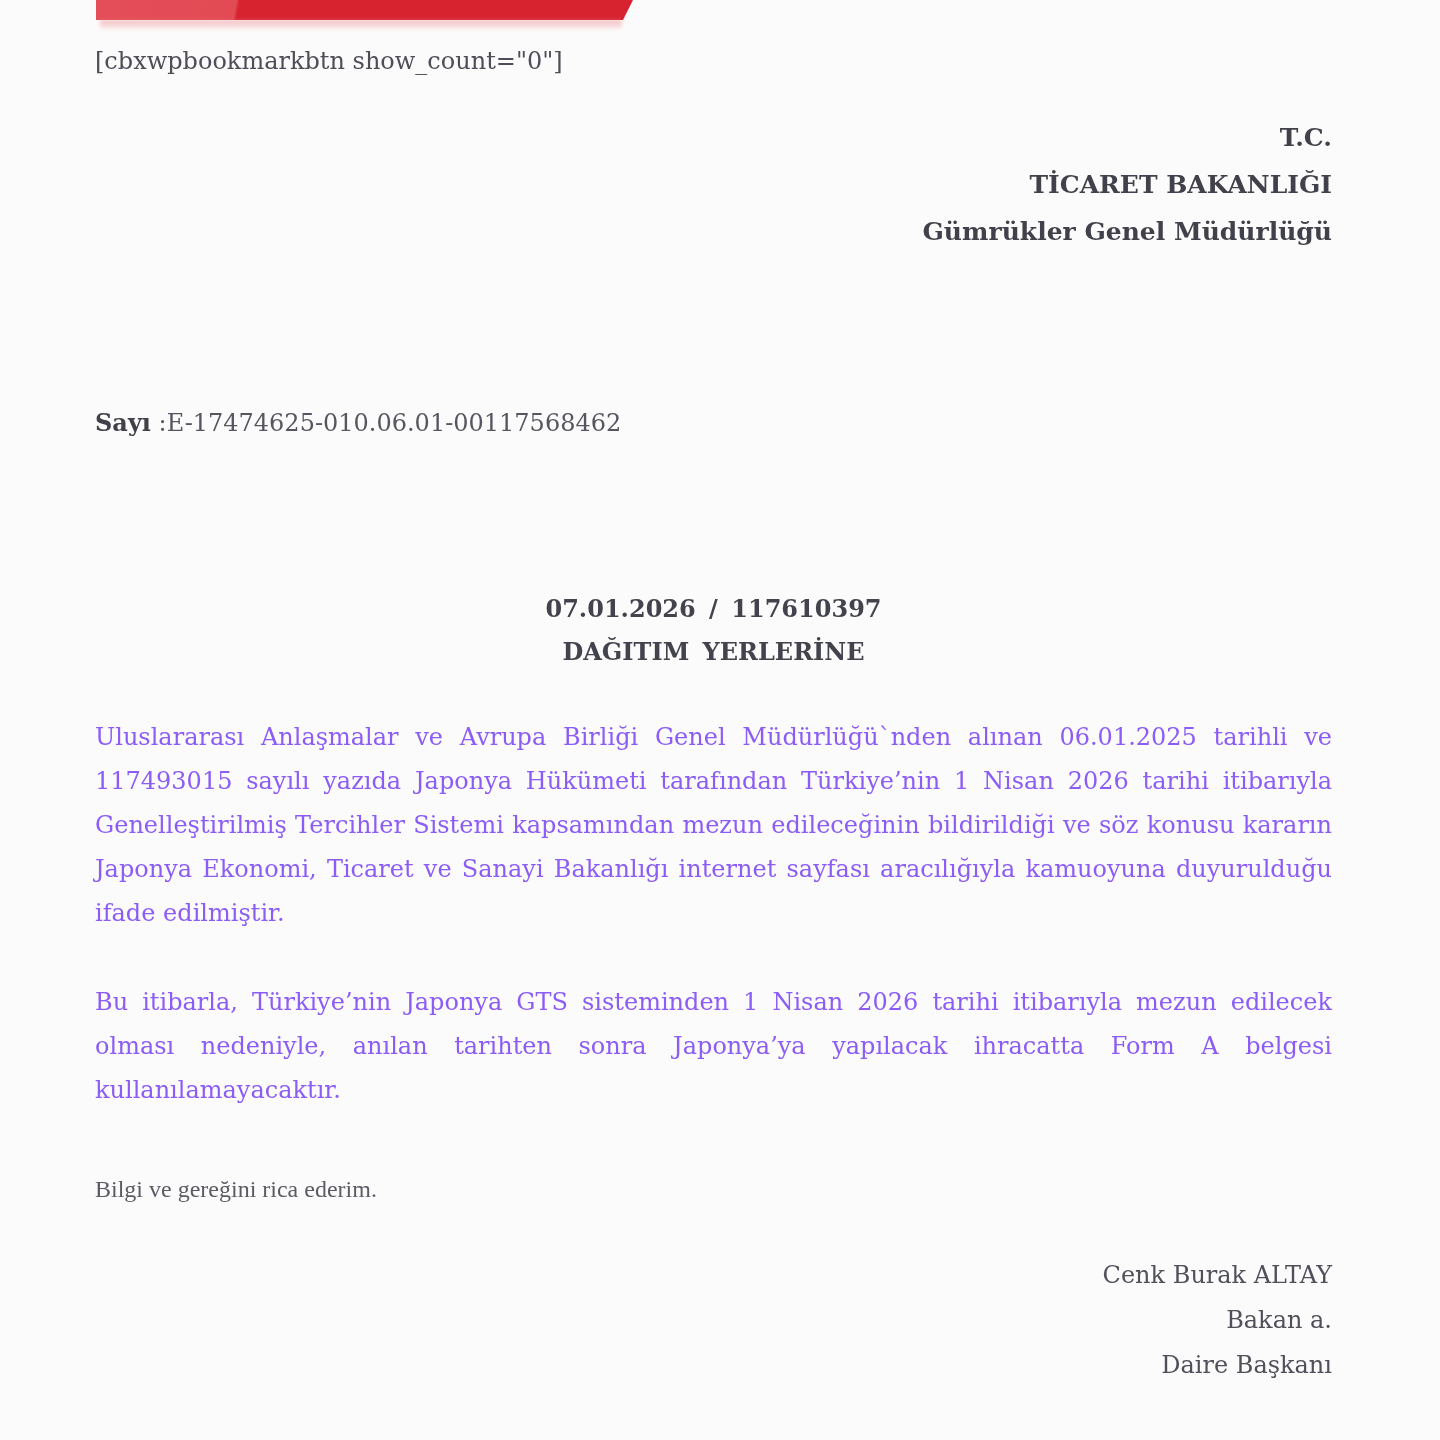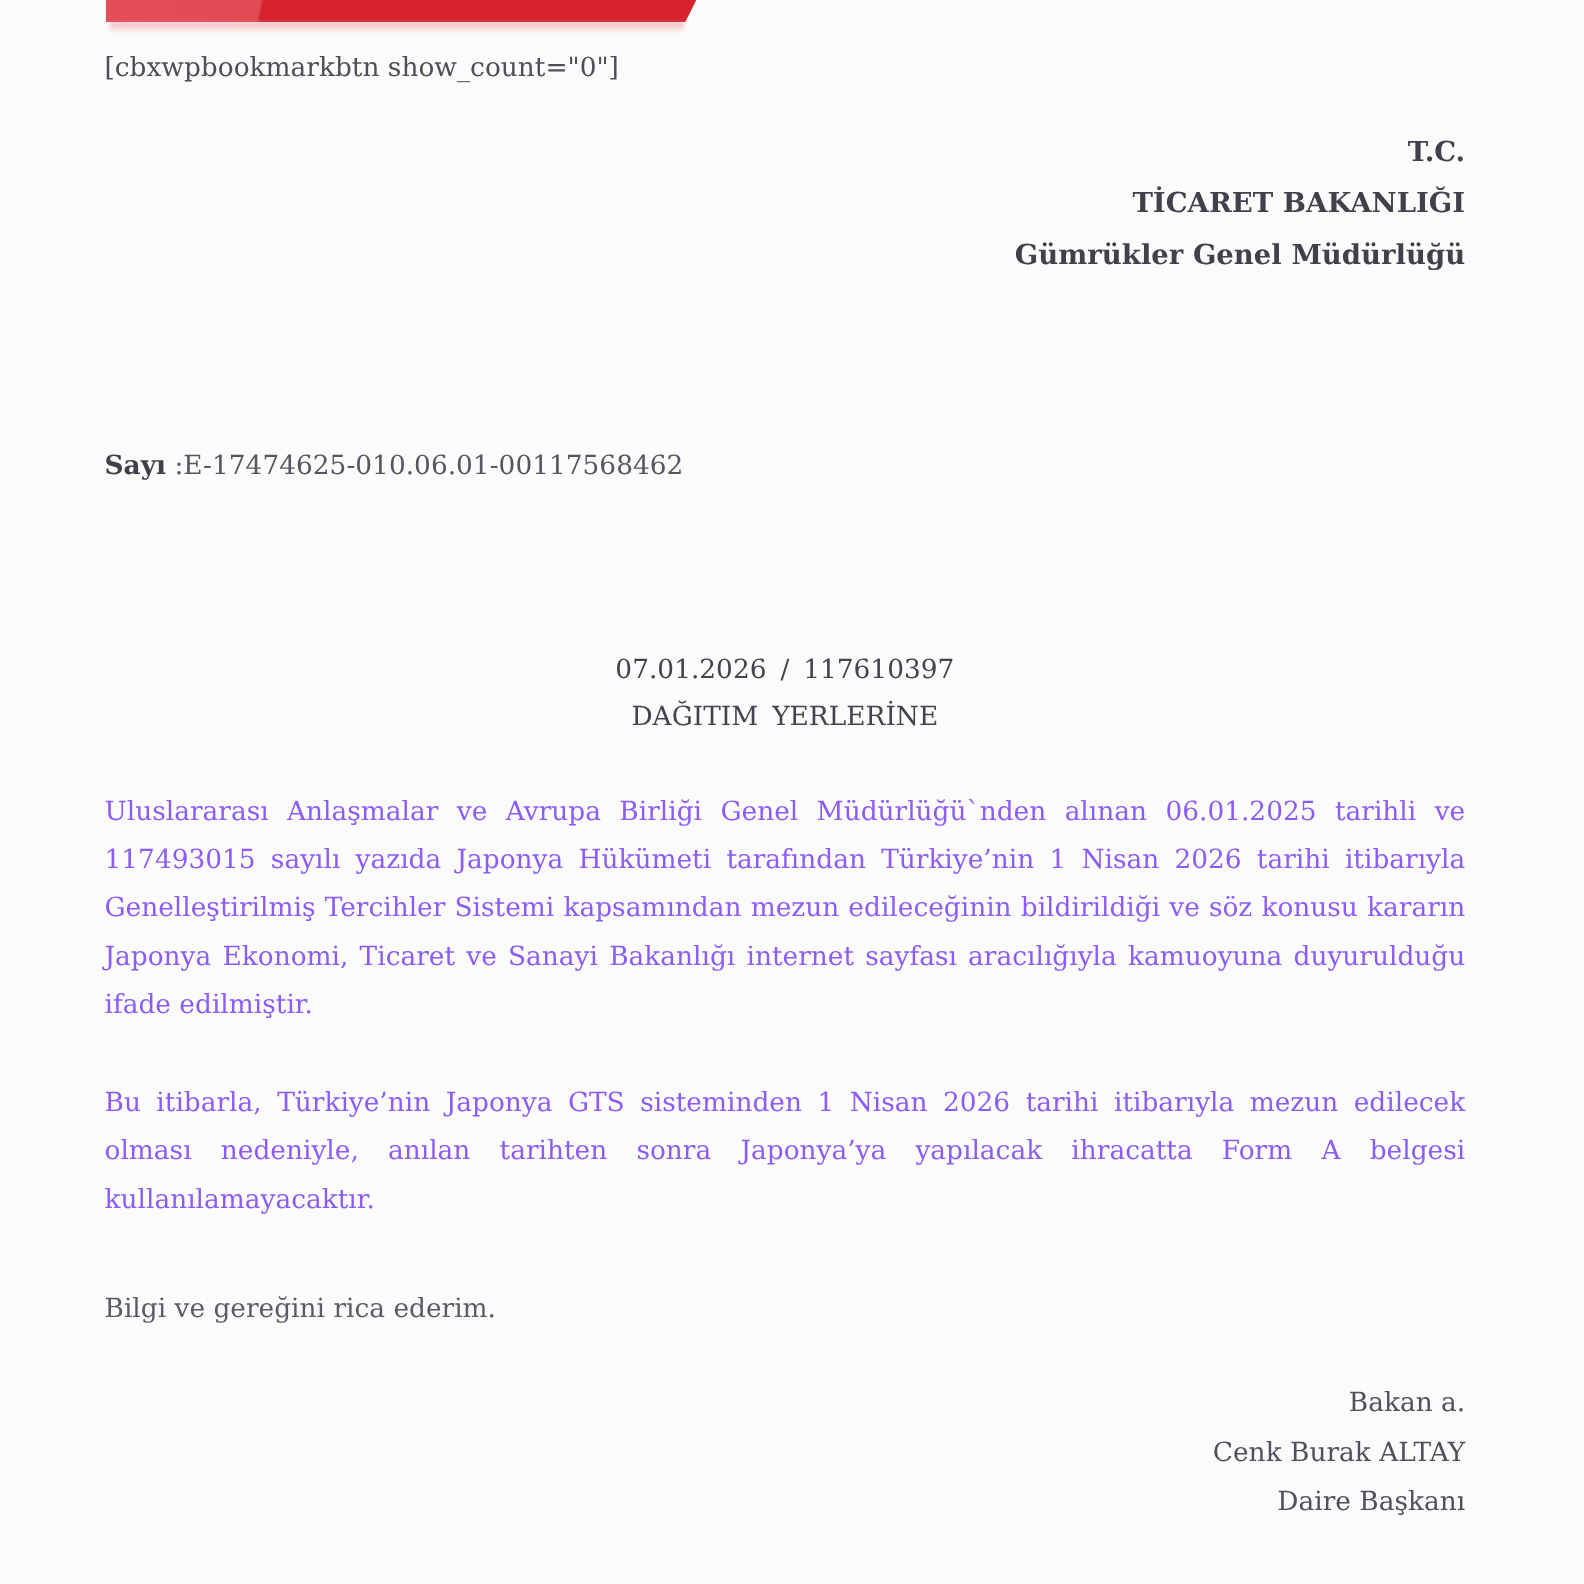--- a/index.html
+++ b/index.html
@@ -55,35 +55,35 @@
     line-height: 47px;
     color: #41414b;
   }
 
   .meta { margin-top: 38px; line-height: 52px; white-space: pre-wrap; }
   .meta .label { font-weight: bold; color: #40404a; }
 
   .center-block {
     margin-top: 34px;
     text-align: center;
-    font-weight: normal;
+    font-weight: bold;
     line-height: 43px;
     color: #43434d;
     word-spacing: 5px;
   }
 
   .para {
     text-align: justify;
     line-height: 44px;
     color: #8b5cf6;
   }
   .para.p1 { margin-top: 42px; }
   .para.p2 { margin-top: 45px; }
 
-  .closing { margin-top: 55px; line-height: 44px; color: #5b5b65; }
+  .closing { margin-top: 55px; line-height: 44px; color: #5b5b65; font-family: Liberation Serif, serif; }
 
   .signature {
     margin-top: 42px;
     text-align: right;
     line-height: 45px;
     color: #50505b;
   }
 </style>
 </head>
 <body>
@@ -112,19 +112,19 @@
       <div>DAĞITIM YERLERİNE</div>
     </div>
 
     <div class="para p1">Uluslararası Anlaşmalar ve Avrupa Birliği Genel Müdürlüğü`nden alınan 06.01.2025 tarihli ve 117493015 sayılı yazıda Japonya Hükümeti tarafından Türkiye’nin 1 Nisan 2026 tarihi itibarıyla Genelleştirilmiş Tercihler Sistemi kapsamından mezun edileceğinin bildirildiği ve söz konusu kararın Japonya Ekonomi, Ticaret ve Sanayi Bakanlığı internet sayfası aracılığıyla kamuoyuna duyurulduğu ifade edilmiştir.</div>
 
     <div class="para p2">Bu itibarla, Türkiye’nin Japonya GTS sisteminden 1 Nisan 2026 tarihi itibarıyla mezun edilecek olması nedeniyle, anılan tarihten sonra Japonya’ya yapılacak ihracatta Form A belgesi kullanılamayacaktır.</div>
 
     <div class="closing">Bilgi ve gereğini rica ederim.</div>
 
     <div class="signature">
+      <div>Cenk Burak ALTAY</div>
       <div>Bakan a.</div>
-      <div>Cenk Burak ALTAY</div>
       <div>Daire Başkanı</div>
     </div>
 
   </div>
 </div>
 
 </body></html>

